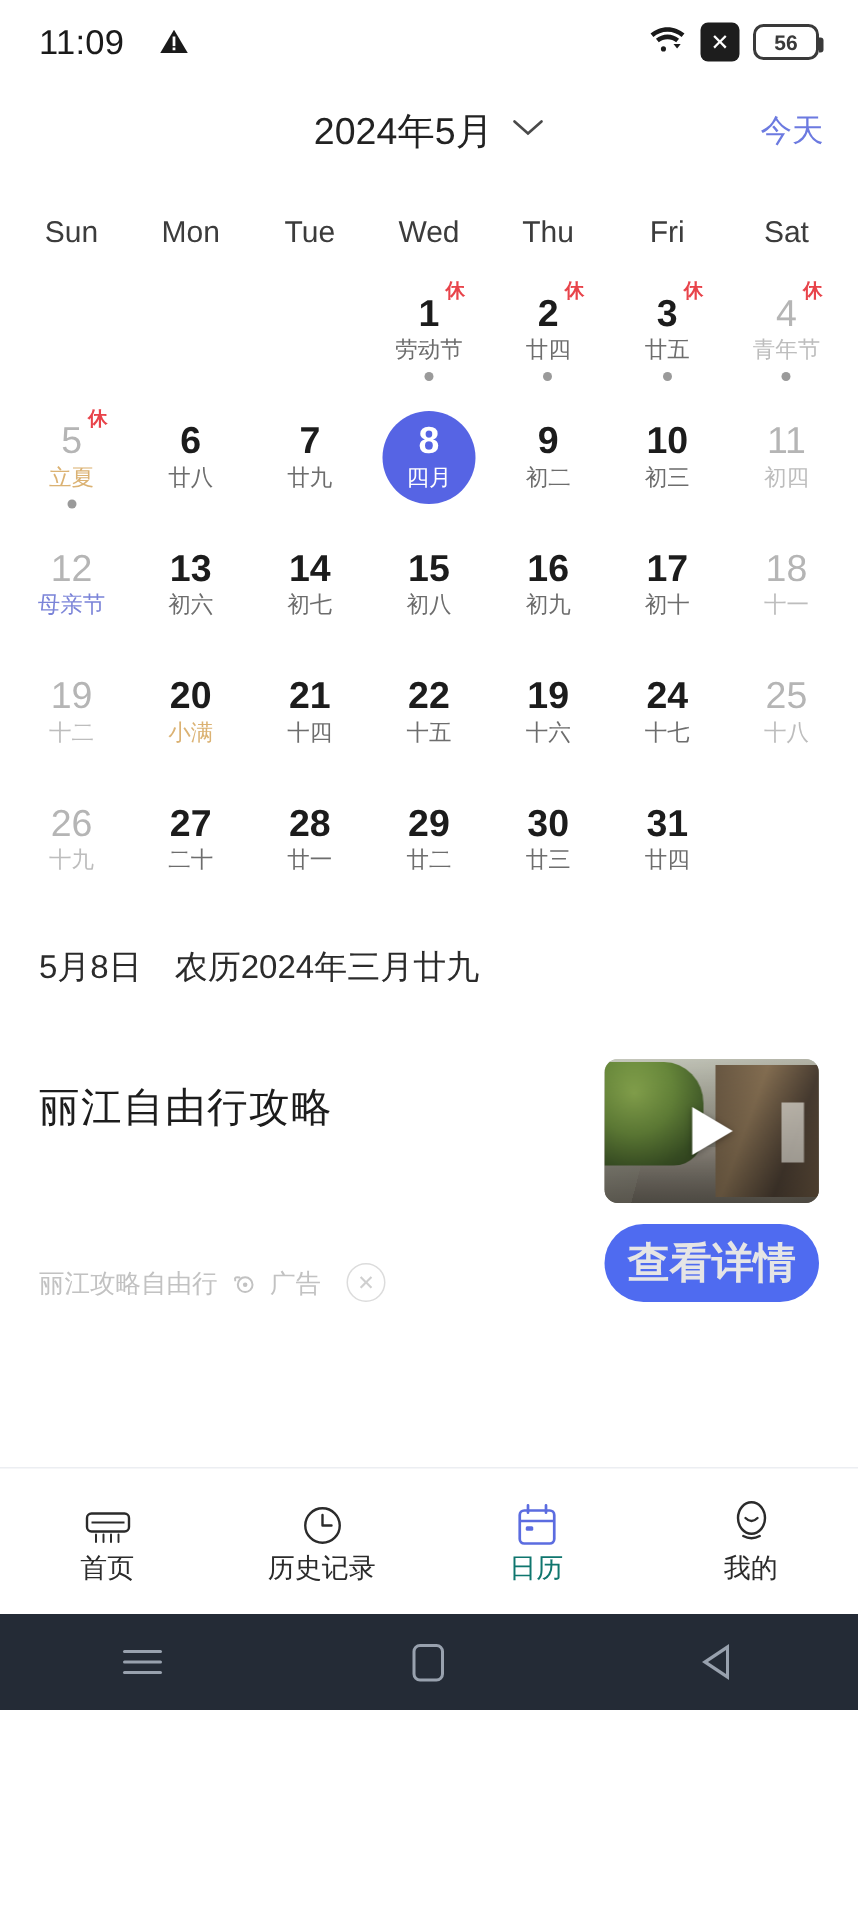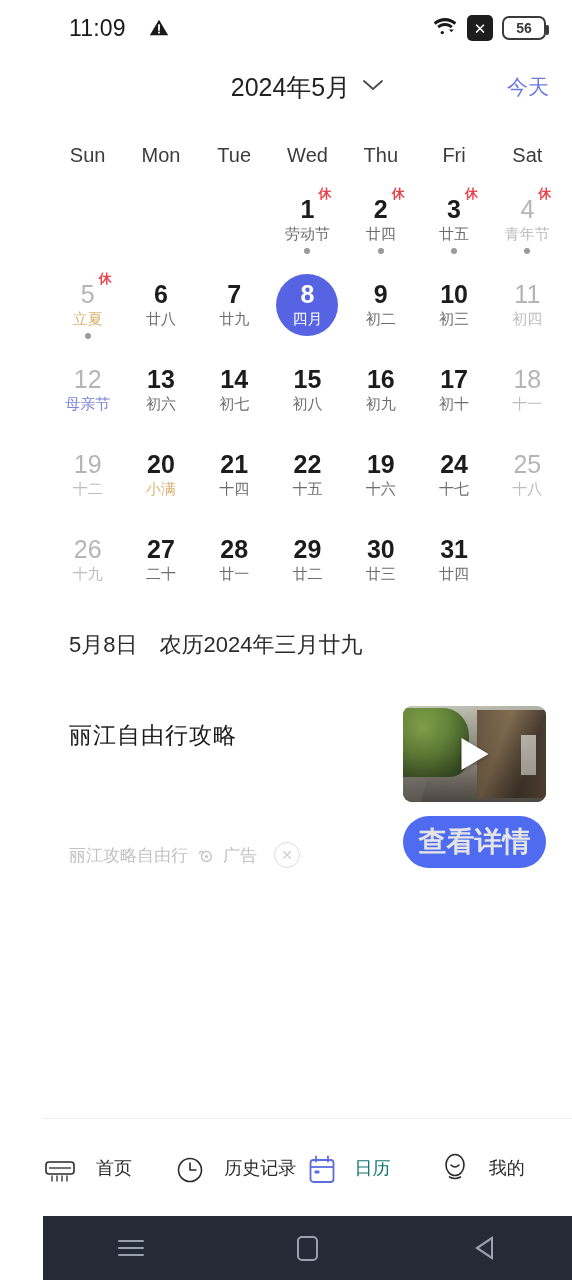--- a/index.html
+++ b/index.html
@@ -4,21 +4,21 @@
 <style>
   * { margin:0; padding:0; box-sizing:border-box; }
   html, body { width:572px; height:1280px; }
   body {
     font-family: "Liberation Sans", "DejaVu Sans", sans-serif;
     background:#ffffff;
     color:#222;
     overflow:hidden;
     position:relative;
   }
-  .phone { width:572px; height:1280px; display:flex; flex-direction:column; background:#fff;padding-left:43px; }
+  .phone { width:572px; height:1140px; display:flex; flex-direction:column; background:#fff; }
 
   
   .statusbar {
     height:56px; flex:0 0 56px;
     display:flex; align-items:center;
     padding:0 26px;
     background:#fff;
   }
   .sb-time { font-size:23px; font-weight:500; color:#1a1a1a; letter-spacing:.2px; }
   .sb-warn { margin-left:22px; display:flex; align-items:center; }
@@ -95,21 +95,21 @@
     font-size:22px; color:#2b2b2b;
     display:flex; gap:22px;
   }
 
   
   .adcard {
     margin-top:46px; padding:0 26px;
     display:flex; gap:18px; align-items:stretch;
   }
   .ad-left { flex:1; display:flex; flex-direction:column; }
-  .ad-title { font-size:23px; color:#1c1c1c; padding-top:14px; letter-spacing:1px; }
+  .ad-title { font-size:27px; color:#1c1c1c; padding-top:14px; letter-spacing:1px; }
   .ad-meta {
     margin-top:auto; display:flex; align-items:center; gap:9px;
     font-size:17px; color:#c2c2c2;
   }
   .ad-infoicon { display:flex; align-items:center; }
   .ad-close {
     width:26px; height:26px; border:1.5px solid #dcdcdc; border-radius:50%;
     display:flex; align-items:center; justify-content:center;
     color:#cfcfcf; font-size:14px; margin-left:8px; cursor:pointer; line-height:1;
   }
@@ -155,21 +155,21 @@
   
   .spacer { flex:1 1 auto; }
   .bottomnav {
     flex:0 0 98px; height:98px;
     border-top:1px solid #eceef2;
     display:grid; grid-template-columns:repeat(4,1fr);
     align-items:center;
     background:#fff;
   }
   .navitem {
-    display:flex; align-items:center; gap:19px;
+    display:flex; flex-direction:column; align-items:center; gap:1px;
     cursor:pointer; color:#2b2b2b;
   }
   .navitem .lbl { font-size:18px; }
   .navitem.active { color:#5b6ce0; }
   .navicon { height:34px; display:flex; align-items:flex-end; justify-content:center; }
 
   
   .androidnav {
     flex:0 0 64px; height:64px; background:#242b36;
     display:grid; grid-template-columns:repeat(3,1fr); align-items:center;

